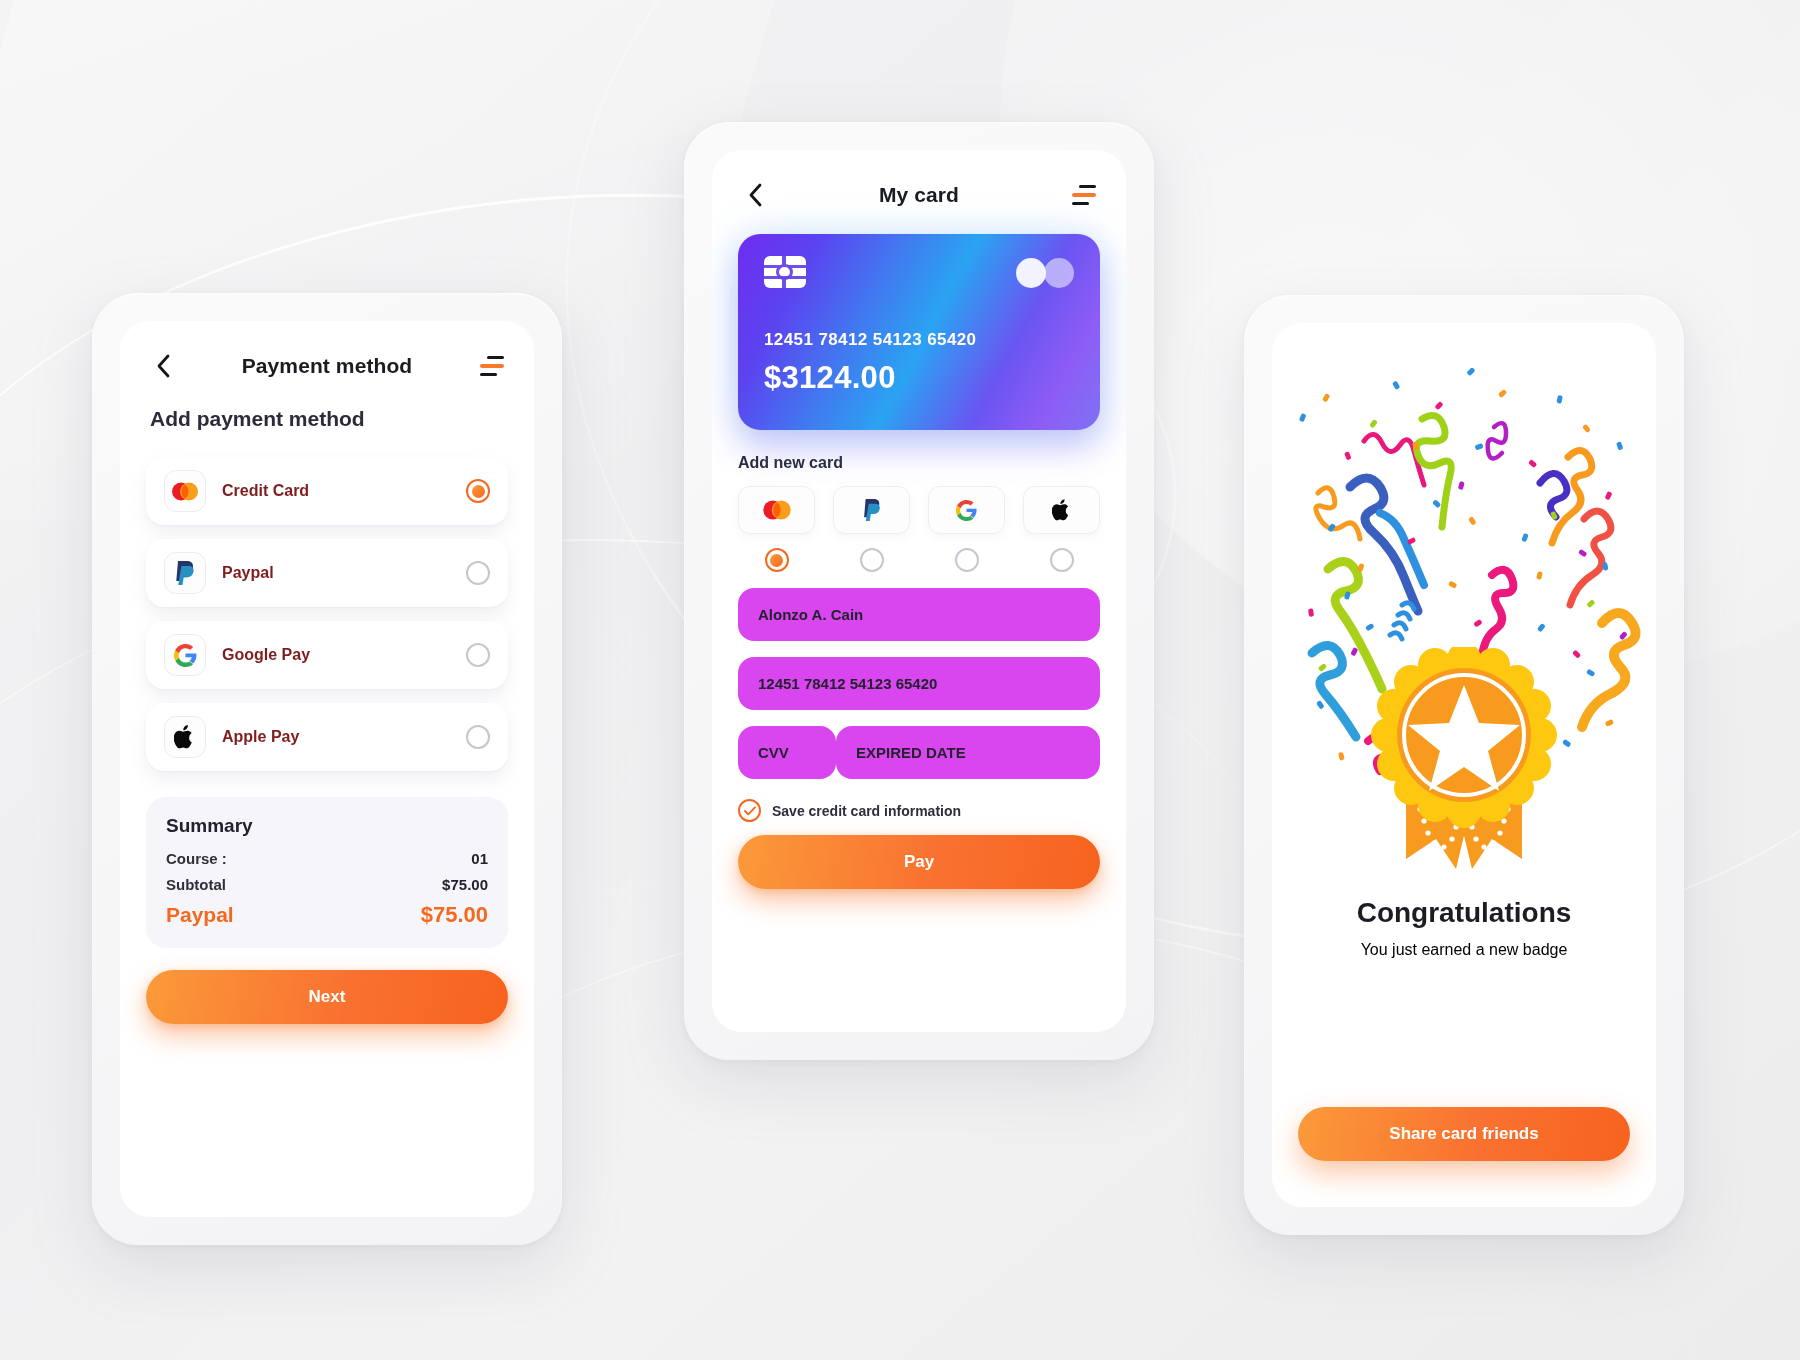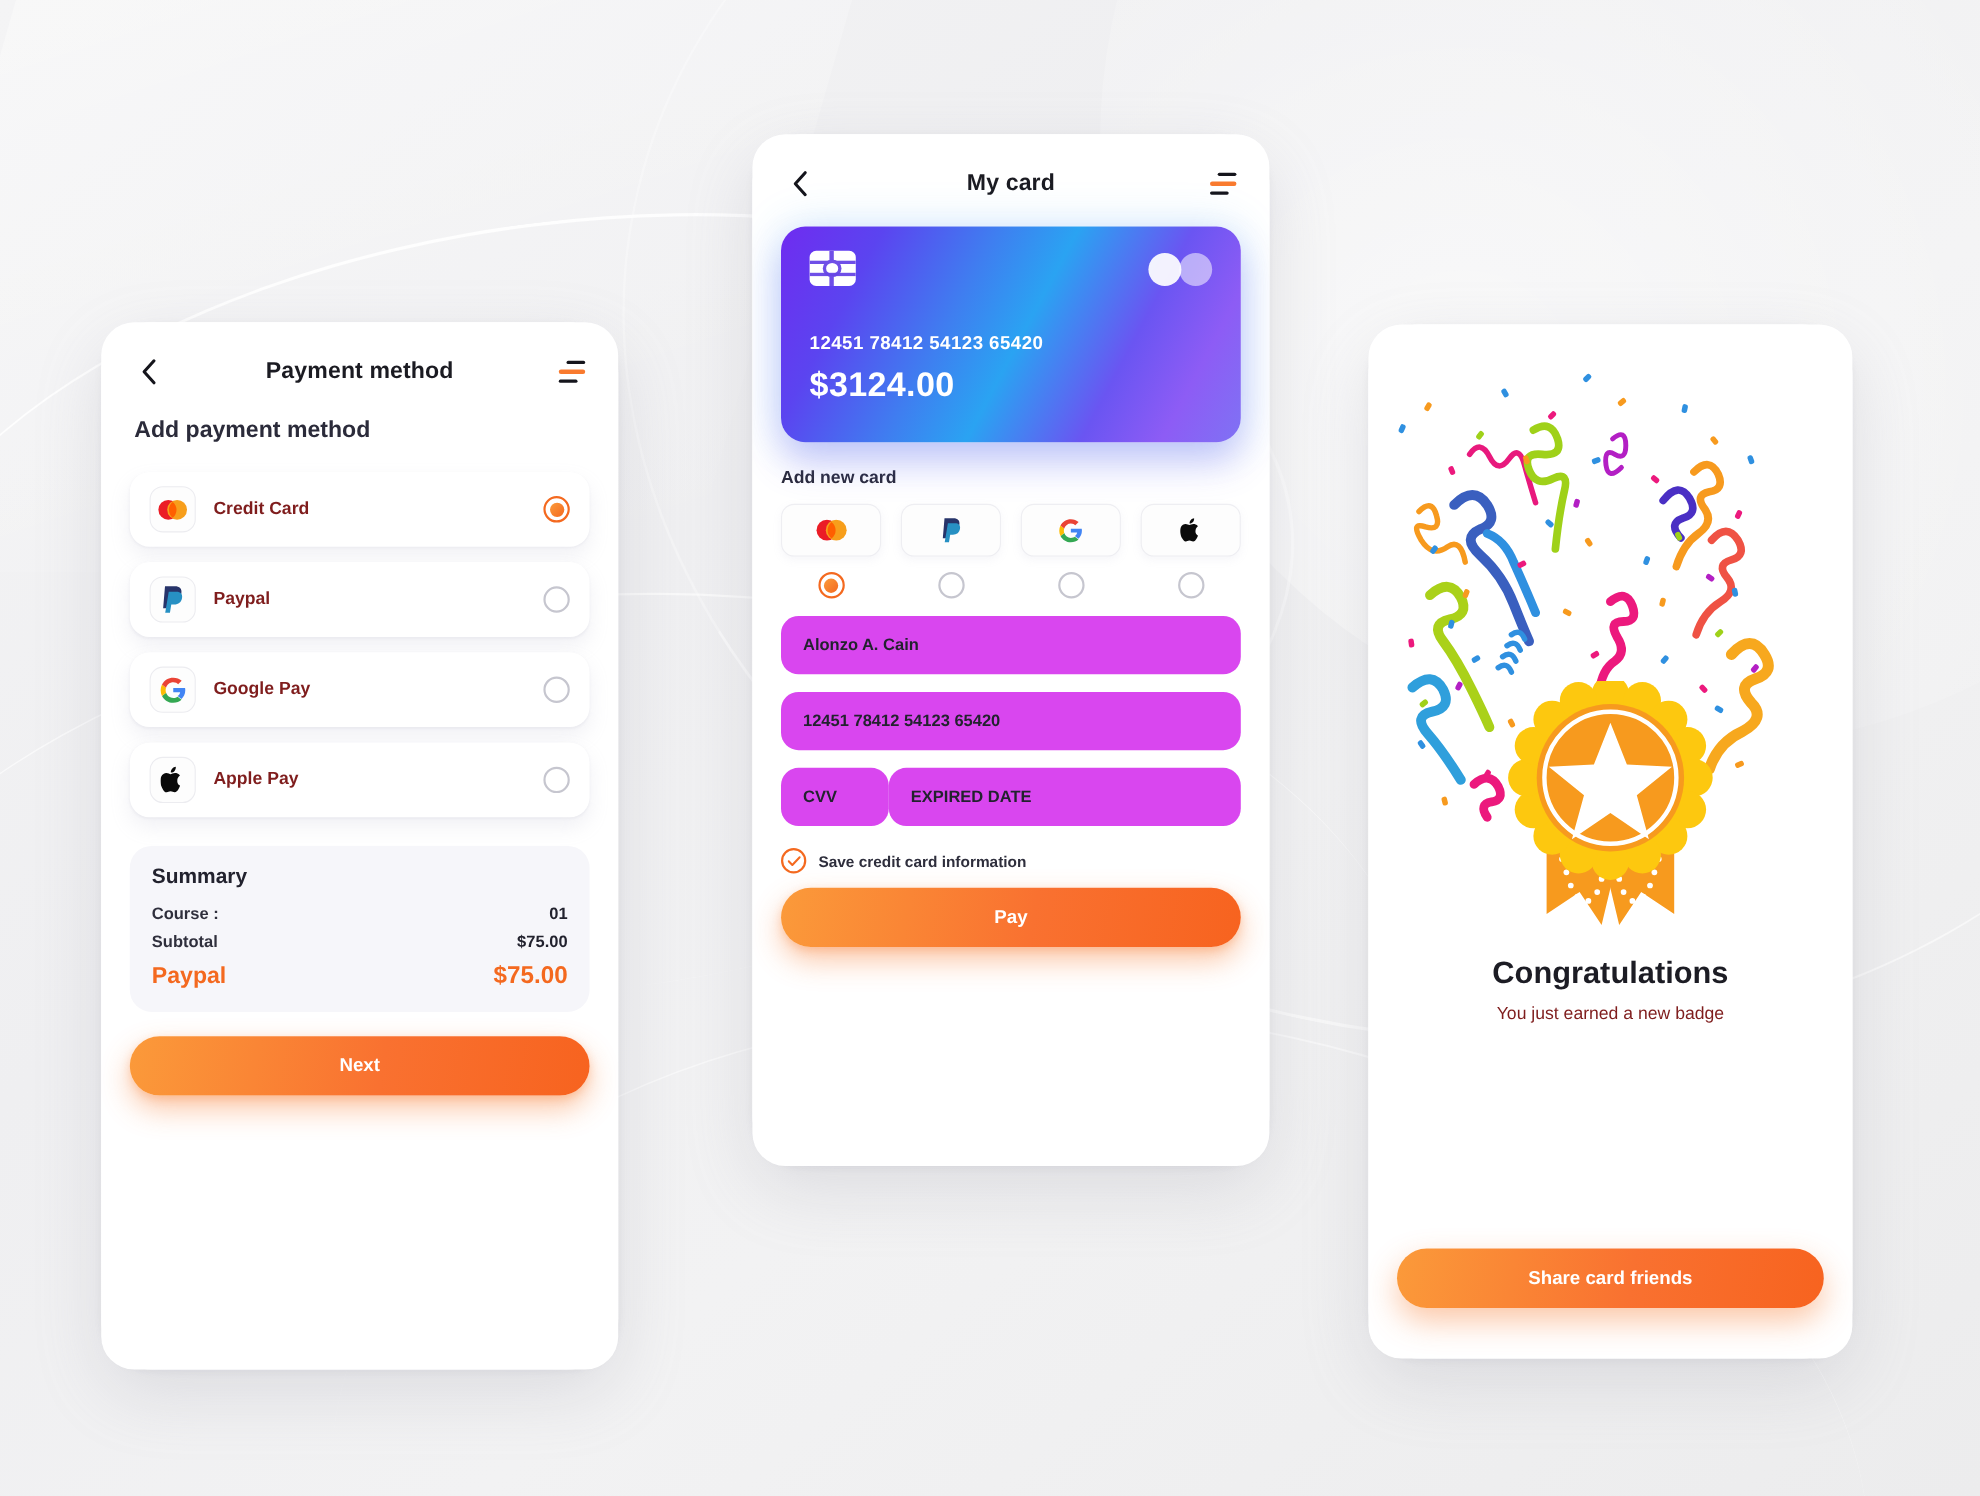--- a/index.html
+++ b/index.html
@@ -33,20 +33,21 @@
          background: linear-gradient(160deg, rgba(255,255,255,0.35), rgba(255,255,255,0)); transform: skewX(-16deg); }
 
   
   .phone {
     position: absolute;
     border-radius: 46px;
     background: linear-gradient(150deg, #fafafb 0%, #f3f3f5 100%);
     box-shadow: 0 22px 60px rgba(150,150,165,0.22),
                 0 2px 6px rgba(160,160,175,0.12),
                 inset 0 1px 2px rgba(255,255,255,0.9);
+    padding: 28px;
   }
   .screen {
     width: 100%; height: 100%;
     background: #ffffff;
     border-radius: 30px;
     overflow: hidden;
     position: relative;
   }
 
   #phone-left   { left: 92px;  top: 293px;  width: 470px; height: 952px; }
@@ -159,21 +160,21 @@
   .field-lg { flex: 1; }
   .save-row { display: flex; align-items: center; gap: 11px; padding: 20px 26px 0 26px; }
   .check-circle { width: 23px; height: 23px; border-radius: 50%; border: 2px solid #f4691f;
     display: flex; align-items: center; justify-content: center; flex: none; cursor: pointer; }
   .save-text { font-size: 14px; font-weight: 600; color: #2e2e3c; }
 
   
   .celebrate { position: relative; height: 560px; overflow: hidden; }
   .badge-wrap { position: absolute; left: 50%; transform: translateX(-50%); bottom: 6px; width: 220px; height: 230px; }
   .congrats { text-align: center; font-size: 28px; font-weight: 700; color: #1c1c24; margin-top: 14px; }
-  .sub { text-align: center; font-size: 16px; color: #7f1d1d; margin-top: 12px; font-weight: 500; }
+  .sub { text-align: center; font-size: 16px; color: #000000; margin-top: 12px; font-weight: 500; }
   .share-wrap { position: absolute; left: 0; right: 0; bottom: 46px; padding: 0 26px; }
   .share-btn {
     width: 100%; border: none; cursor: pointer;
     background: linear-gradient(100deg,#fb9a3a 0%, #f97130 55%, #f7631f 100%);
     color: #fff; font-size: 17px; font-weight: 700; padding: 17px 0; border-radius: 28px;
     box-shadow: 0 12px 28px rgba(249,122,46,0.42);
     font-family: "Liberation Sans", sans-serif;
   }
 </style>
 </head>

